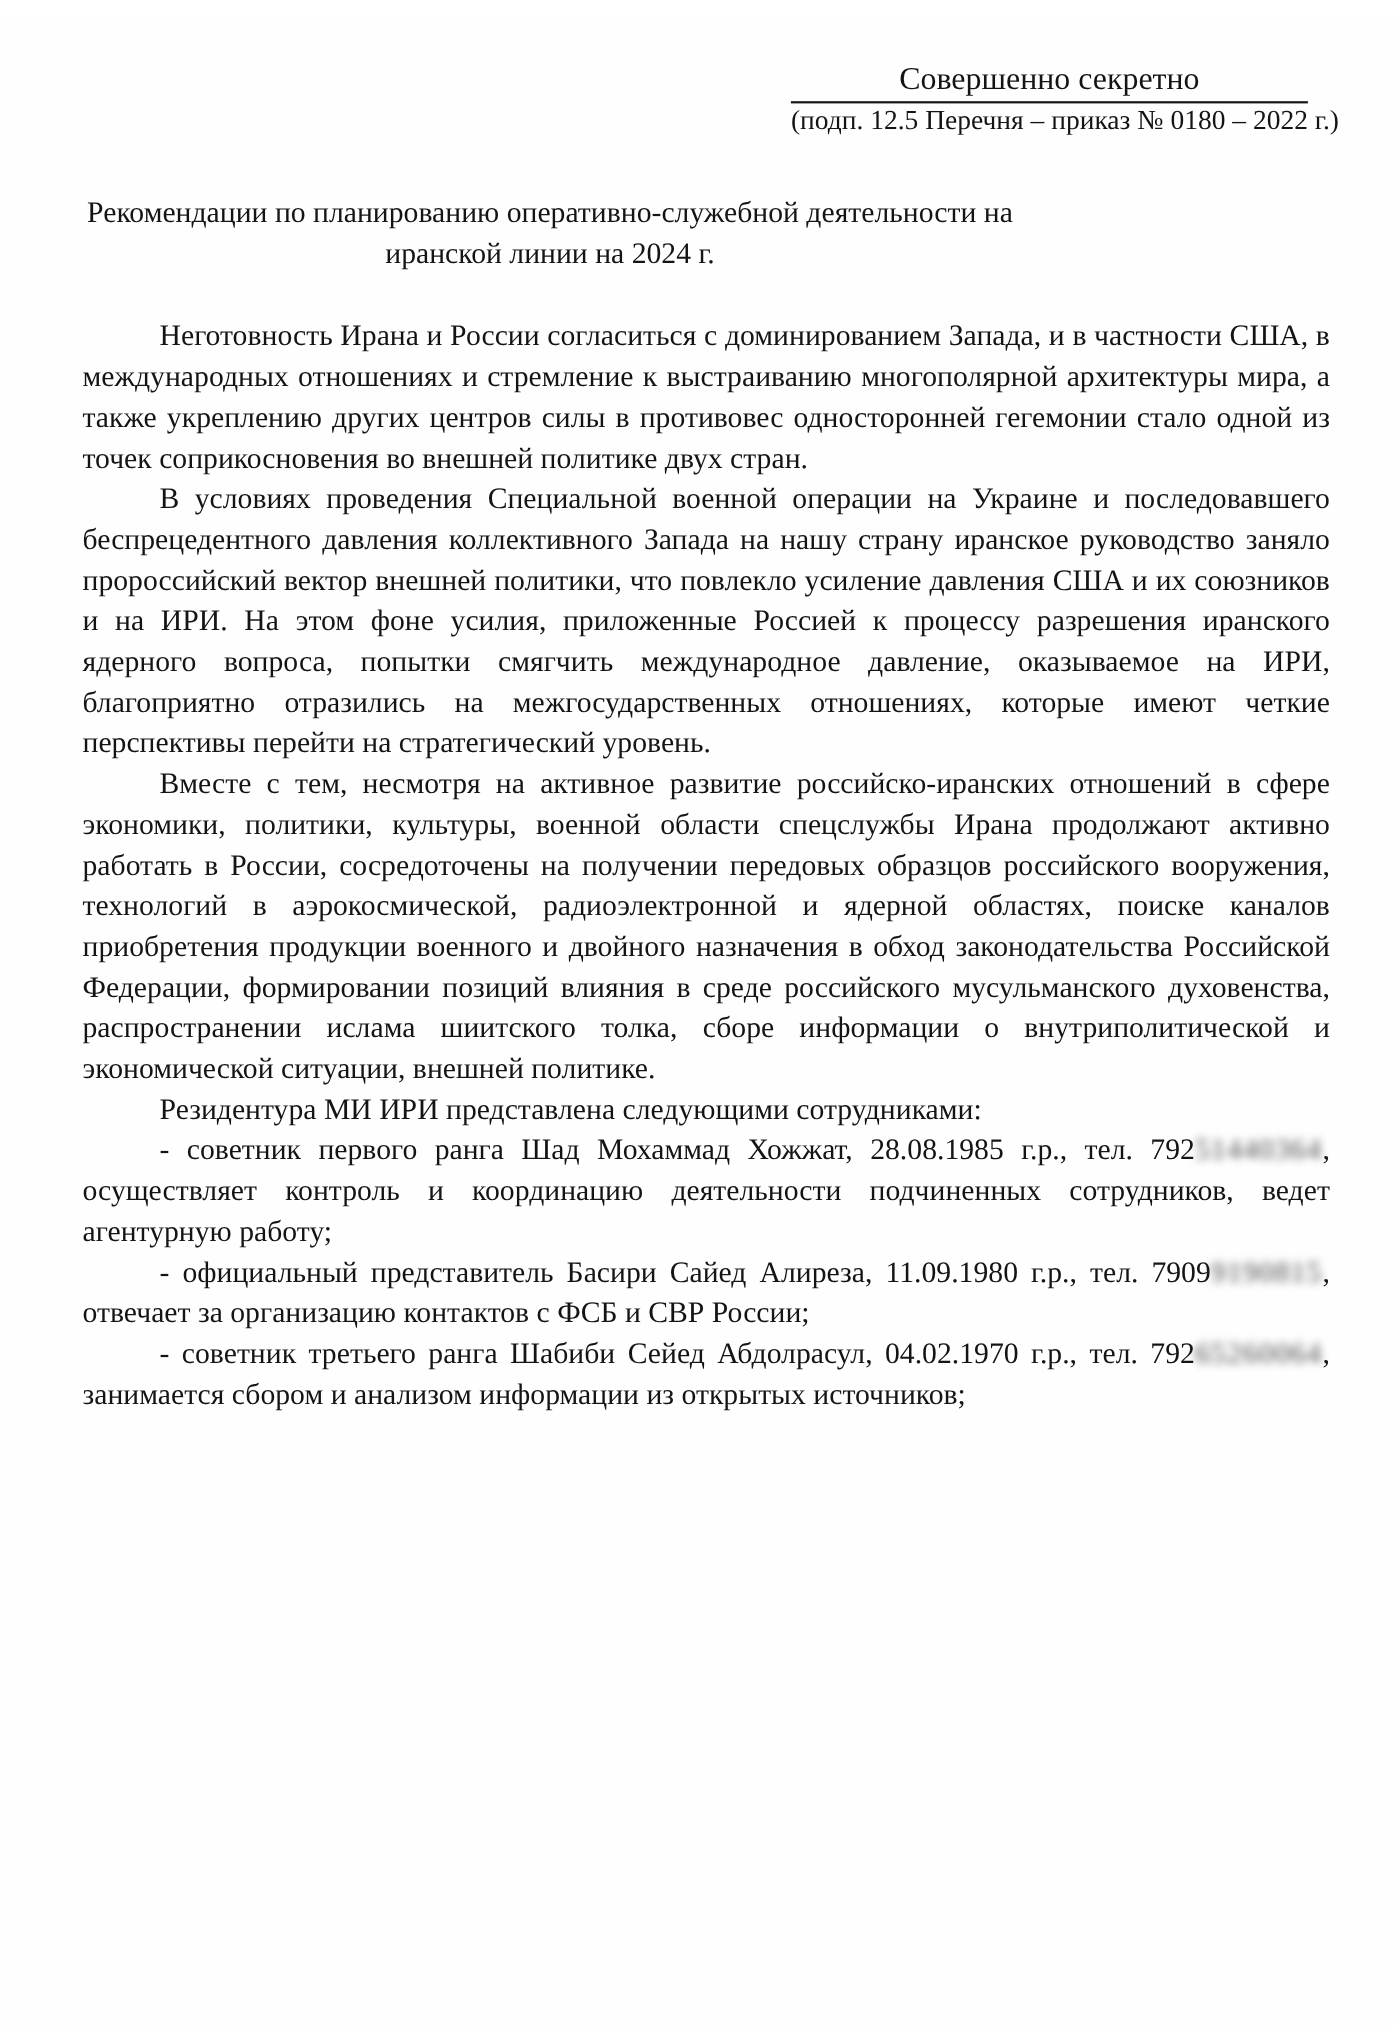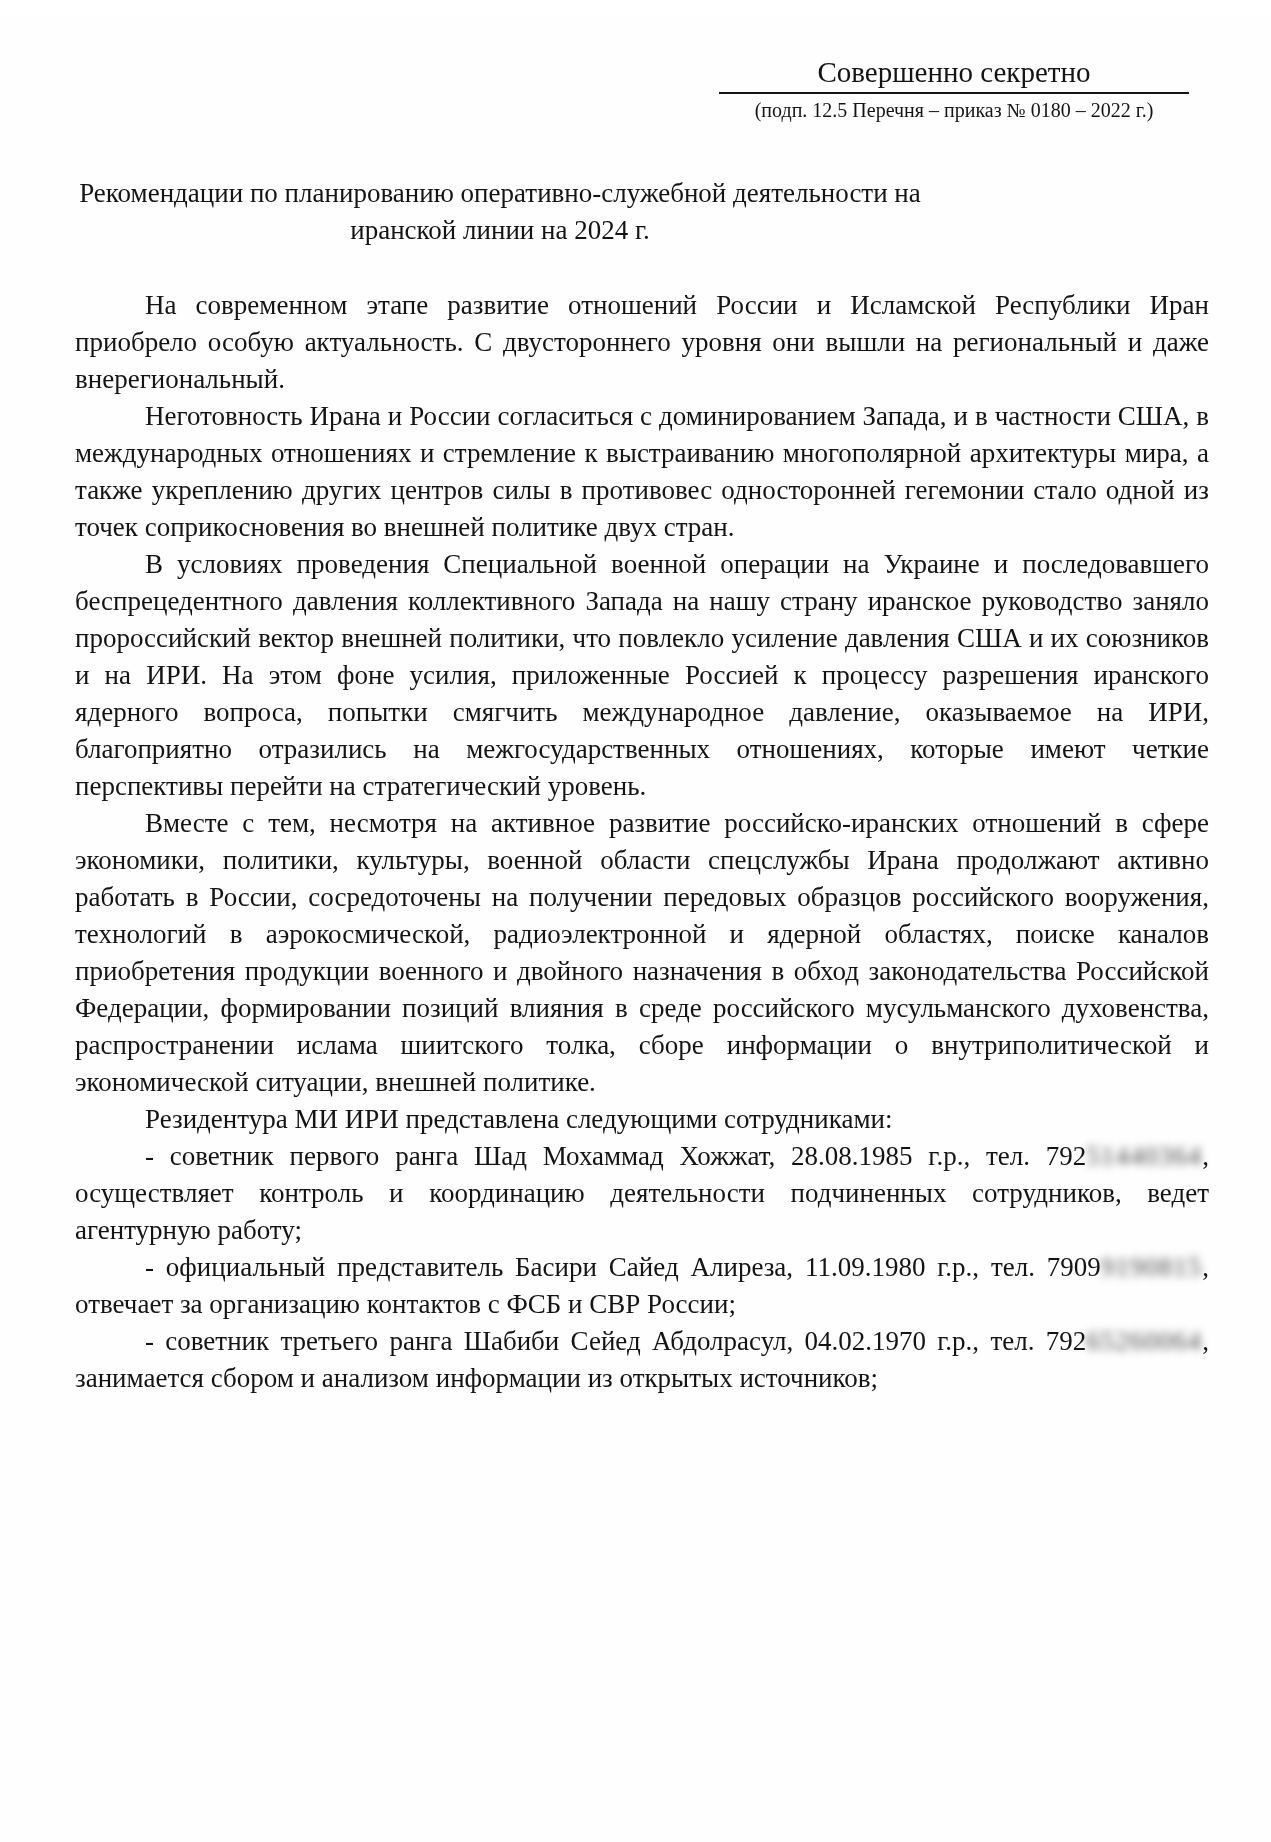--- a/index.html
+++ b/index.html
@@ -27,21 +27,21 @@
     margin-right: 20px;
     text-align: center;
   }
   .sec-header .classification {
     font-size: 29px;
     line-height: 36px;
     border-bottom: 2px solid #141414;
     padding-bottom: 2px;
   }
   .sec-header .reference {
-    font-size: 20px;
+    font-size: 25px;
     line-height: 26px;
     padding-top: 3px;
     white-space: nowrap;
   }
   .doc-title {
     margin-top: 52px;
     max-width: 850px;
     text-align: center;
   }
   .body-text {
@@ -65,21 +65,20 @@
 <div class="page">
 
   <div class="sec-header">
     <div class="classification">Совершенно секретно</div>
     <div class="reference">(подп. 12.5 Перечня – приказ № 0180 – 2022 г.)</div>
   </div>
 
   <div class="doc-title">Рекомендации по планированию оперативно-служебной деятельности на иранской линии на 2024 г.</div>
 
   <div class="body-text">
-    <p class="para">На современном этапе развитие отношений России и Исламской Республики Иран приобрело особую актуальность. С двустороннего уровня они вышли на региональный и даже внерегиональный.</p>
     <p class="para">Неготовность Ирана и России согласиться с доминированием Запада, и в частности США, в международных отношениях и стремление к выстраиванию многополярной архитектуры мира, а также укреплению других центров силы в противовес односторонней гегемонии стало одной из точек соприкосновения во внешней политике двух стран.</p>
     <p class="para">В условиях проведения Специальной военной операции на Украине и последовавшего беспрецедентного давления коллективного Запада на нашу страну иранское руководство заняло пророссийский вектор внешней политики, что повлекло усиление давления США и их союзников и на ИРИ. На этом фоне усилия, приложенные Россией к процессу разрешения иранского ядерного вопроса, попытки смягчить международное давление, оказываемое на ИРИ, благоприятно отразились на межгосударственных отношениях, которые имеют четкие перспективы перейти на стратегический уровень.</p>
     <p class="para">Вместе с тем, несмотря на активное развитие российско-иранских отношений в сфере экономики, политики, культуры, военной области спецслужбы Ирана продолжают активно работать в России, сосредоточены на получении передовых образцов российского вооружения, технологий в аэрокосмической, радиоэлектронной и ядерной областях, поиске каналов приобретения продукции военного и двойного назначения в обход законодательства Российской Федерации, формировании позиций влияния в среде российского мусульманского духовенства, распространении ислама шиитского толка, сборе информации о внутриполитической и экономической ситуации, внешней политике.</p>
     <p class="para">Резидентура МИ ИРИ представлена следующими сотрудниками:</p>
 
     <p class="para"><span>- советник первого ранга Шад Мохаммад Хожжат, 28.08.1985 г.р., тел. 792</span><span class="blurred">51440364</span><span>, осуществляет контроль и координацию деятельности подчиненных сотрудников, ведет агентурную работу;</span></p>
 
     <p class="para"><span>- официальный представитель Басири Сайед Алиреза, 11.09.1980 г.р., тел. 7909</span><span class="blurred">9190815</span><span>, отвечает за организацию контактов с ФСБ и СВР России;</span></p>
 
     <p class="para"><span>- советник третьего ранга Шабиби Сейед Абдолрасул, 04.02.1970 г.р., тел. 792</span><span class="blurred">65260064</span><span>, занимается сбором и анализом информации из открытых источников;</span></p>

